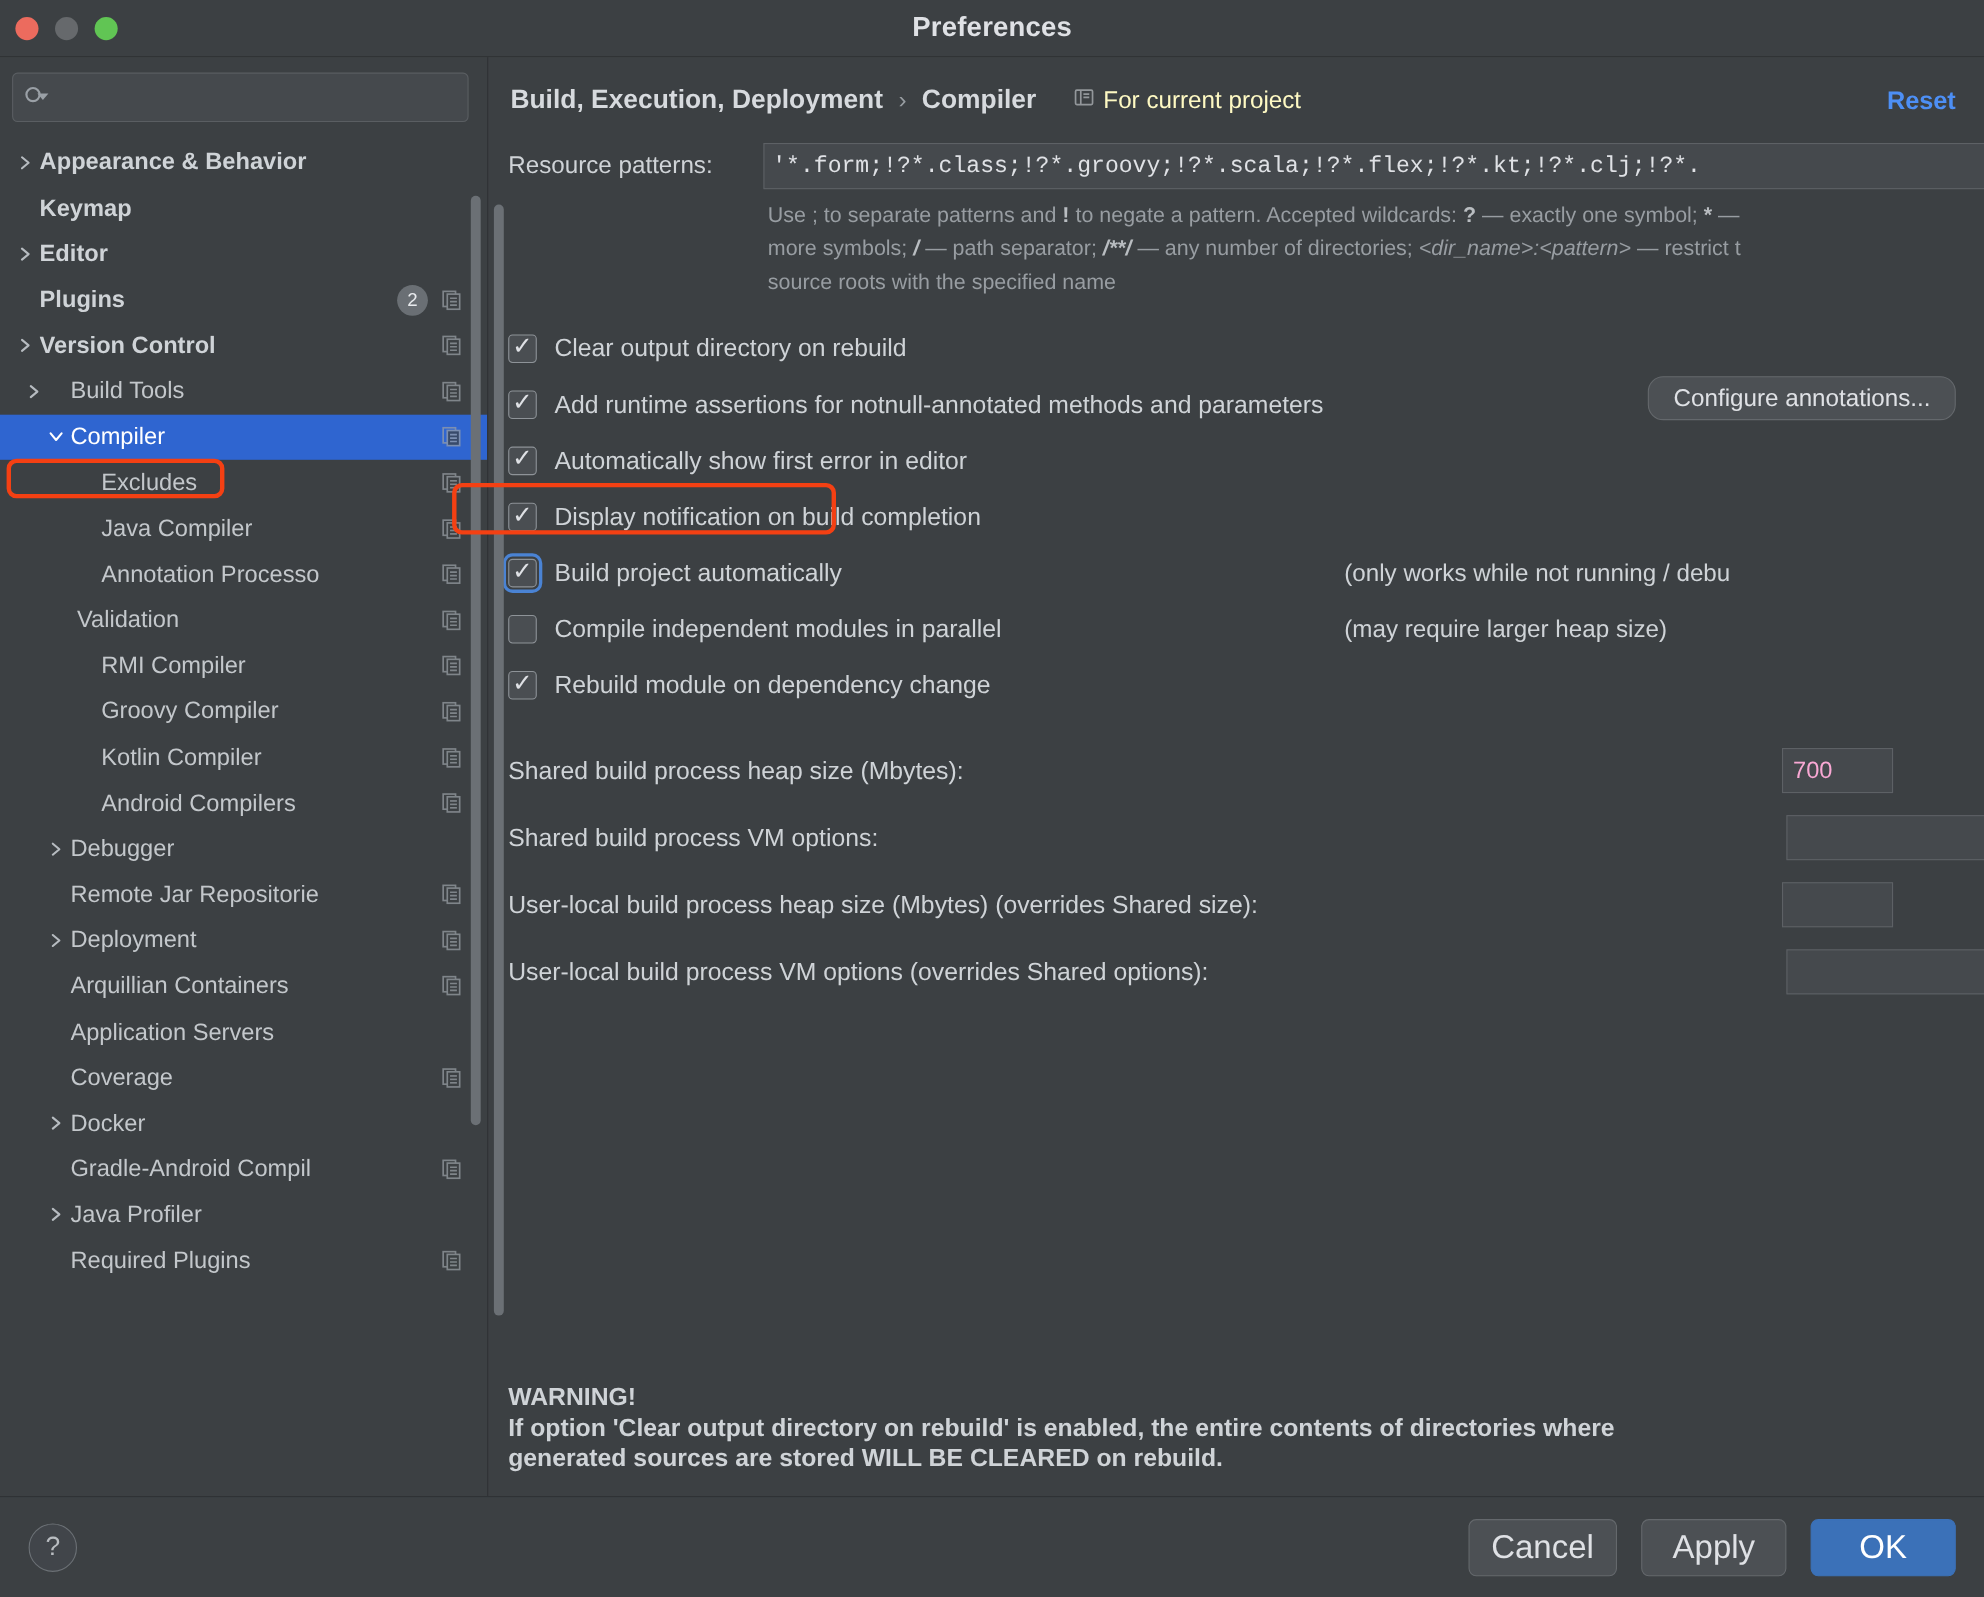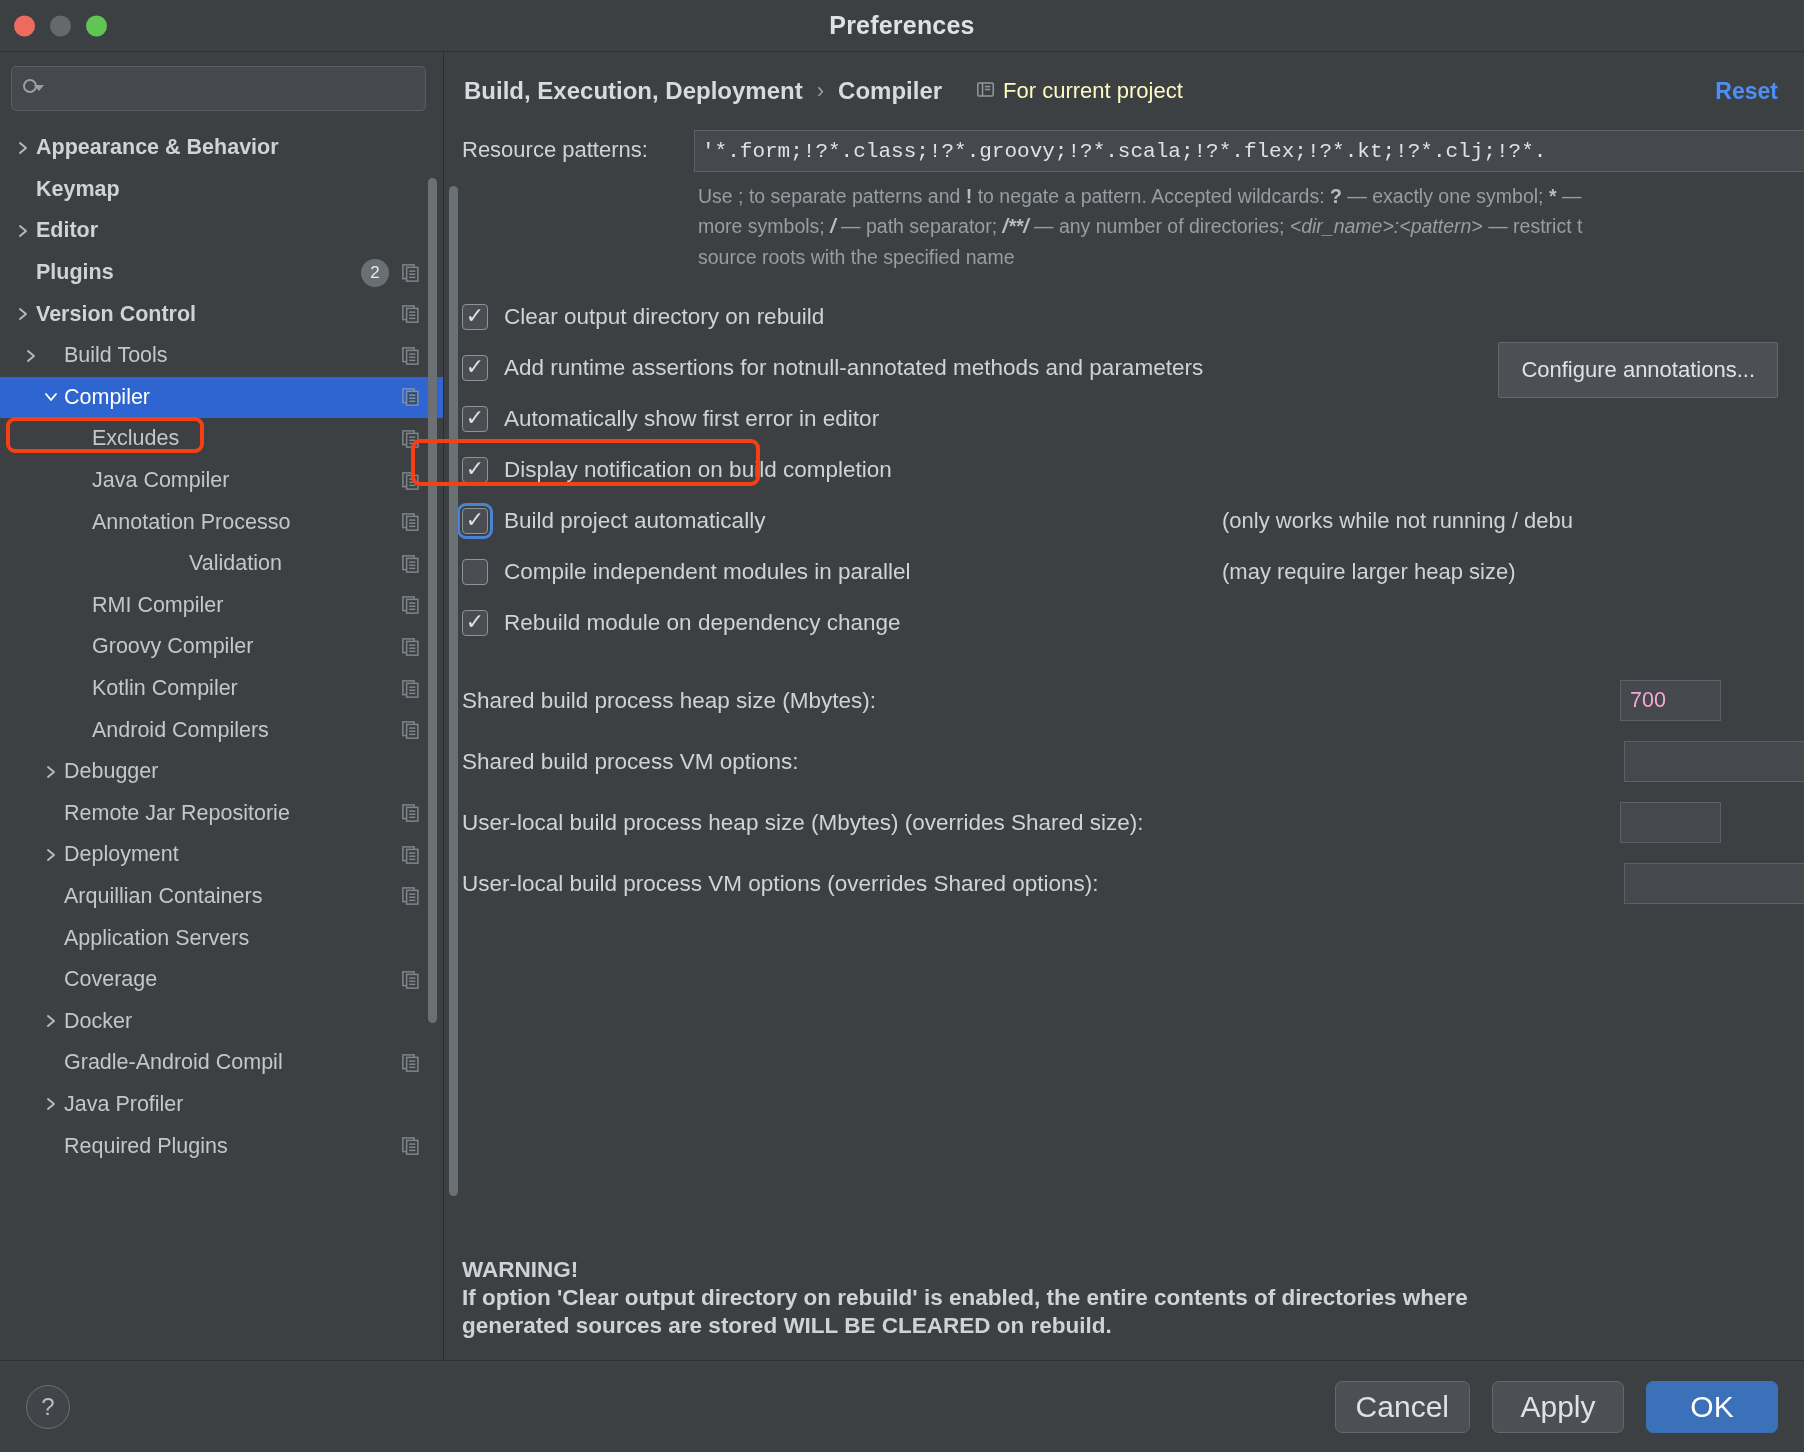--- a/index.html
+++ b/index.html
@@ -138,22 +138,22 @@
     margin-right: 16px; position: relative;
   }
   .cb.focused { outline: 3px solid #4a83d4; outline-offset: 2px; }
   .cb .mark {
     color: #dfe1e5; font-size: 22px; line-height: 1;
     font-family: "DejaVu Sans", sans-serif; margin-top: -2px;
   }
   .check-label { font-size: 22.5px; color: #cfd3d7; white-space: nowrap; }
   .cfg-btn {
     position: absolute; right: 26px; top: 0;
-    height: 56px; padding: 0 22px;
-    background: #4c5054; border: 1px solid #64686c; border-radius: 2px;
+    height: 40px; padding: 0 22px;
+    background: #4c5054; border: 1px solid #64686c; border-radius: 14px;
     color: #dfe1e5; font-size: 22px; display: flex; align-items: center;
     font-family: "Liberation Sans", sans-serif;
   }
   .side-note {
     position: absolute; left: 760px; font-size: 22px; color: #cfd3d7;
     white-space: nowrap;
   }
   .hl-box {
     position: absolute; border: 4px solid #f44013; border-radius: 9px;
     pointer-events: none;
@@ -344,21 +344,21 @@
             <span class="copy-icon">
               <svg width="20" height="20" viewBox="0 0 16 16" fill="none" stroke="#9aa0a6" stroke-width="1.2">
                 <rect x="1.5" y="1.5" width="9" height="11"></rect>
                 <rect x="4.5" y="3.5" width="9" height="11" fill="#3c4043"></rect>
                 <line x1="6.5" y1="6.5" x2="11.5" y2="6.5"></line>
                 <line x1="6.5" y1="9" x2="11.5" y2="9"></line>
                 <line x1="6.5" y1="11.5" x2="11.5" y2="11.5"></line>
               </svg>
             </span>
           </div>
-          <div class="tree-row" style="padding-left: 44px; text-align: center;">
+          <div class="tree-row" style="padding-left: 44px;">
             <span class="tw"></span>
             <span class="tree-label">Validation</span>
             <span class="copy-icon">
               <svg width="20" height="20" viewBox="0 0 16 16" fill="none" stroke="#9aa0a6" stroke-width="1.2">
                 <rect x="1.5" y="1.5" width="9" height="11"></rect>
                 <rect x="4.5" y="3.5" width="9" height="11" fill="#3c4043"></rect>
                 <line x1="6.5" y1="6.5" x2="11.5" y2="6.5"></line>
                 <line x1="6.5" y1="9" x2="11.5" y2="9"></line>
                 <line x1="6.5" y1="11.5" x2="11.5" y2="11.5"></line>
               </svg>

